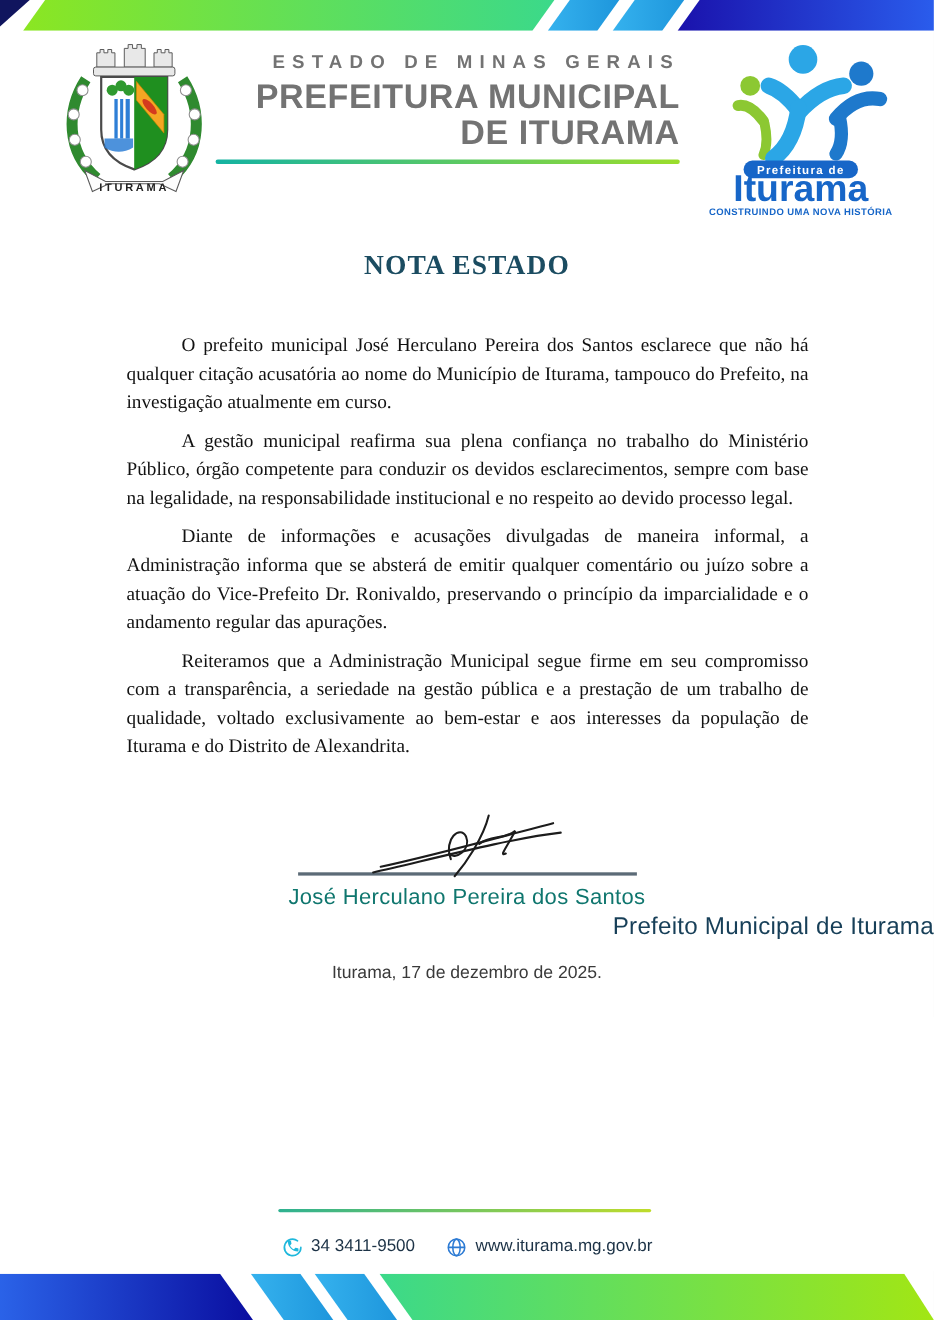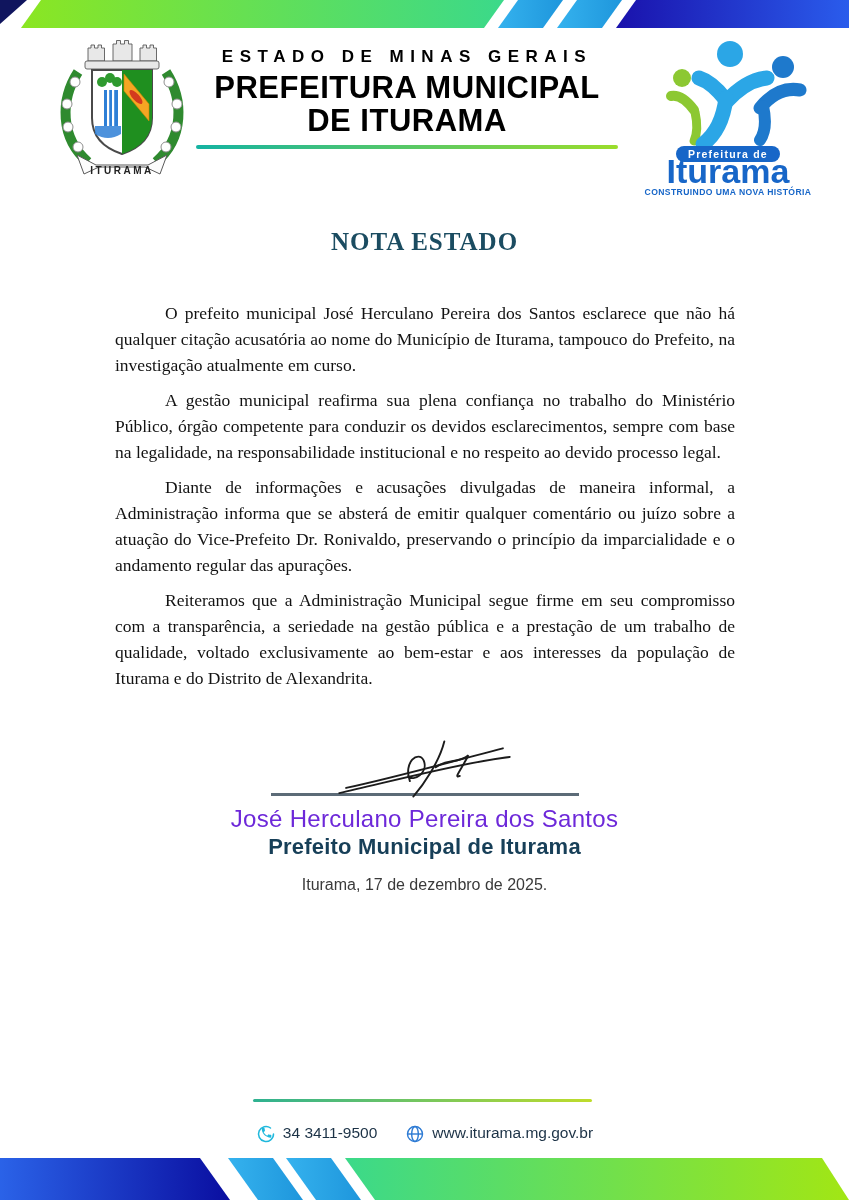--- a/index.html
+++ b/index.html
@@ -9,21 +9,21 @@
     font-family:"Liberation Sans", sans-serif;
   }
   svg { display:block; }
 
   
   .band-top { position:absolute; top:0; left:0; }
   .band-bottom { position:absolute; bottom:0; left:0; }
 
   
   .crest { position:absolute; left:52px; top:34px; width:140px; height:146px; }
-  .head-center { position:absolute; left:196px; top:47px; width:422px; text-align:center; color:#000000; }
+  .head-center { position:absolute; left:196px; top:47px; width:422px; text-align:right; color:#737373; }
   .h-state { font-size:17px; font-weight:600; letter-spacing:6.5px; white-space:nowrap; }
   .h-org   { font-size:31px; font-weight:800; letter-spacing:0.5px; line-height:33px; margin-top:4px; }
   .h-cnpj  { font-size:19px; font-weight:600; letter-spacing:5px; white-space:nowrap; margin-top:5px; }
   .h-bar   { height:4px; border-radius:2px; margin-top:8px;
              background:linear-gradient(90deg,#14B3A2,#9BDD2B); }
   .logo { position:absolute; left:642px; top:38px; width:170px; height:160px; }
 
   
   .doc-title {
     position:absolute; top:228px; left:0; width:100%; text-align:center;
@@ -36,22 +36,22 @@
     position:absolute; left:115px; top:300px; width:620px;
     font-family:Liberation Serif, serif; font-size:17.5px; line-height:26px;
     color:#121212; text-align:justify;
   }
   .body-text p { margin:0 0 9px 0; text-indent:50px; }
 
   
   .sig-wrap { position:absolute; top:738px; left:0; width:100%; text-align:center; }
   .sig-img  { width:205px; height:62px; margin:0 auto -7px auto; }
   .sig-line { width:308px; height:3px; background:#5C6B77; margin:0 auto; }
-  .sig-name { margin-top:9px; font-size:24px; color:#6d28d9; letter-spacing:0.3px; }
-  .sig-role { margin-top:1px; font-size:22px; font-weight:bold; color:#173F58; letter-spacing:0.2px; }
+  .sig-name { margin-top:9px; font-size:20px; color:#0f766e; letter-spacing:0.3px; }
+  .sig-role { margin-top:1px; font-size:22px; font-weight:normal; color:#173F58; letter-spacing:0.2px;text-align:right; }
   .dateline {
     position:absolute; top:876px; left:0; width:100%; text-align:center;
     font-size:16px; font-weight:500; color:#3A3A3A;
   }
 
   
   .footer-line {
     position:absolute; top:1099px; left:253px; width:339px; height:3px; border-radius:2px;
     background:linear-gradient(90deg,#2EB191,#BFDC2B);
   }

